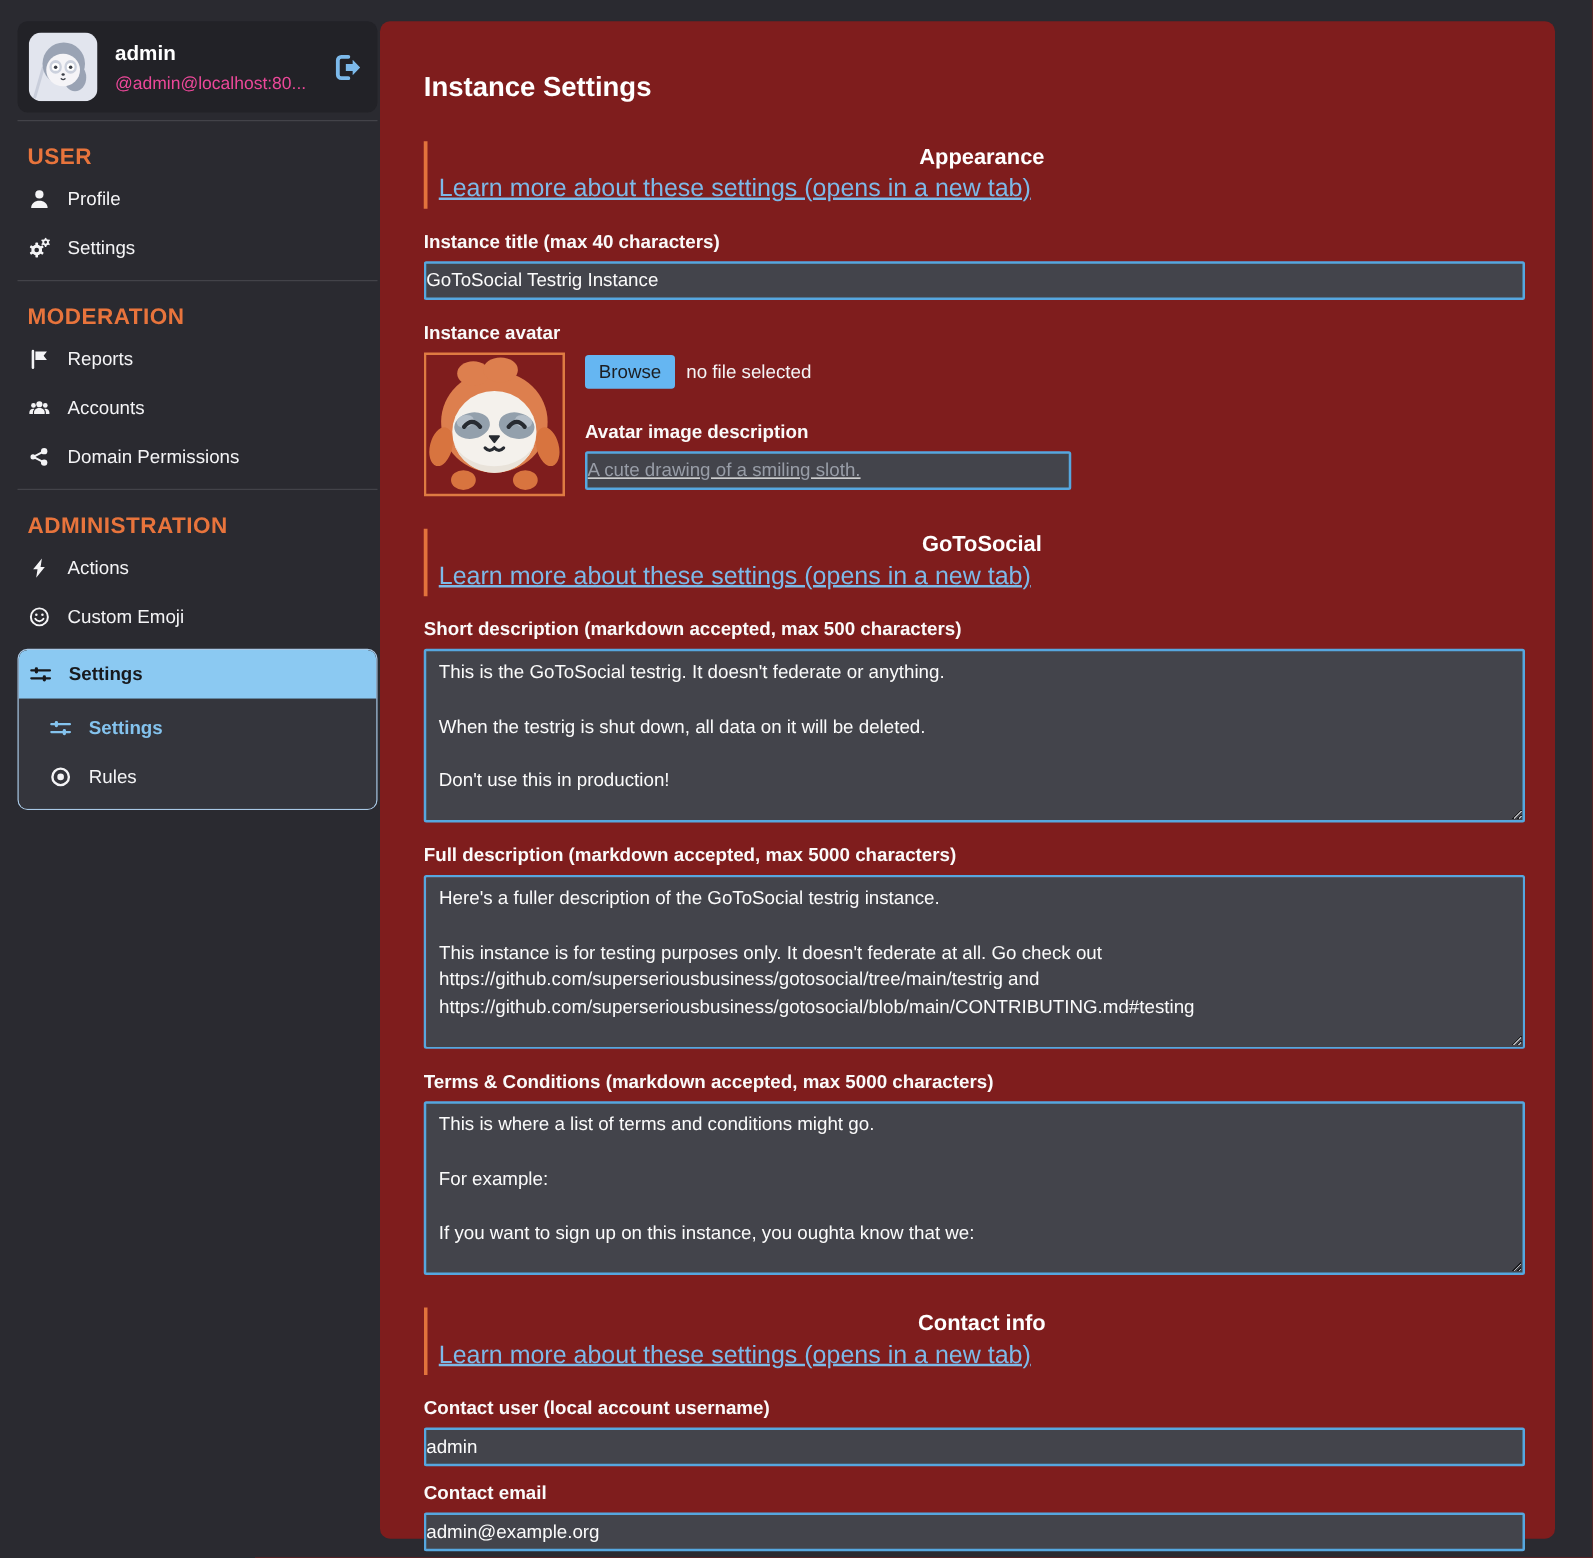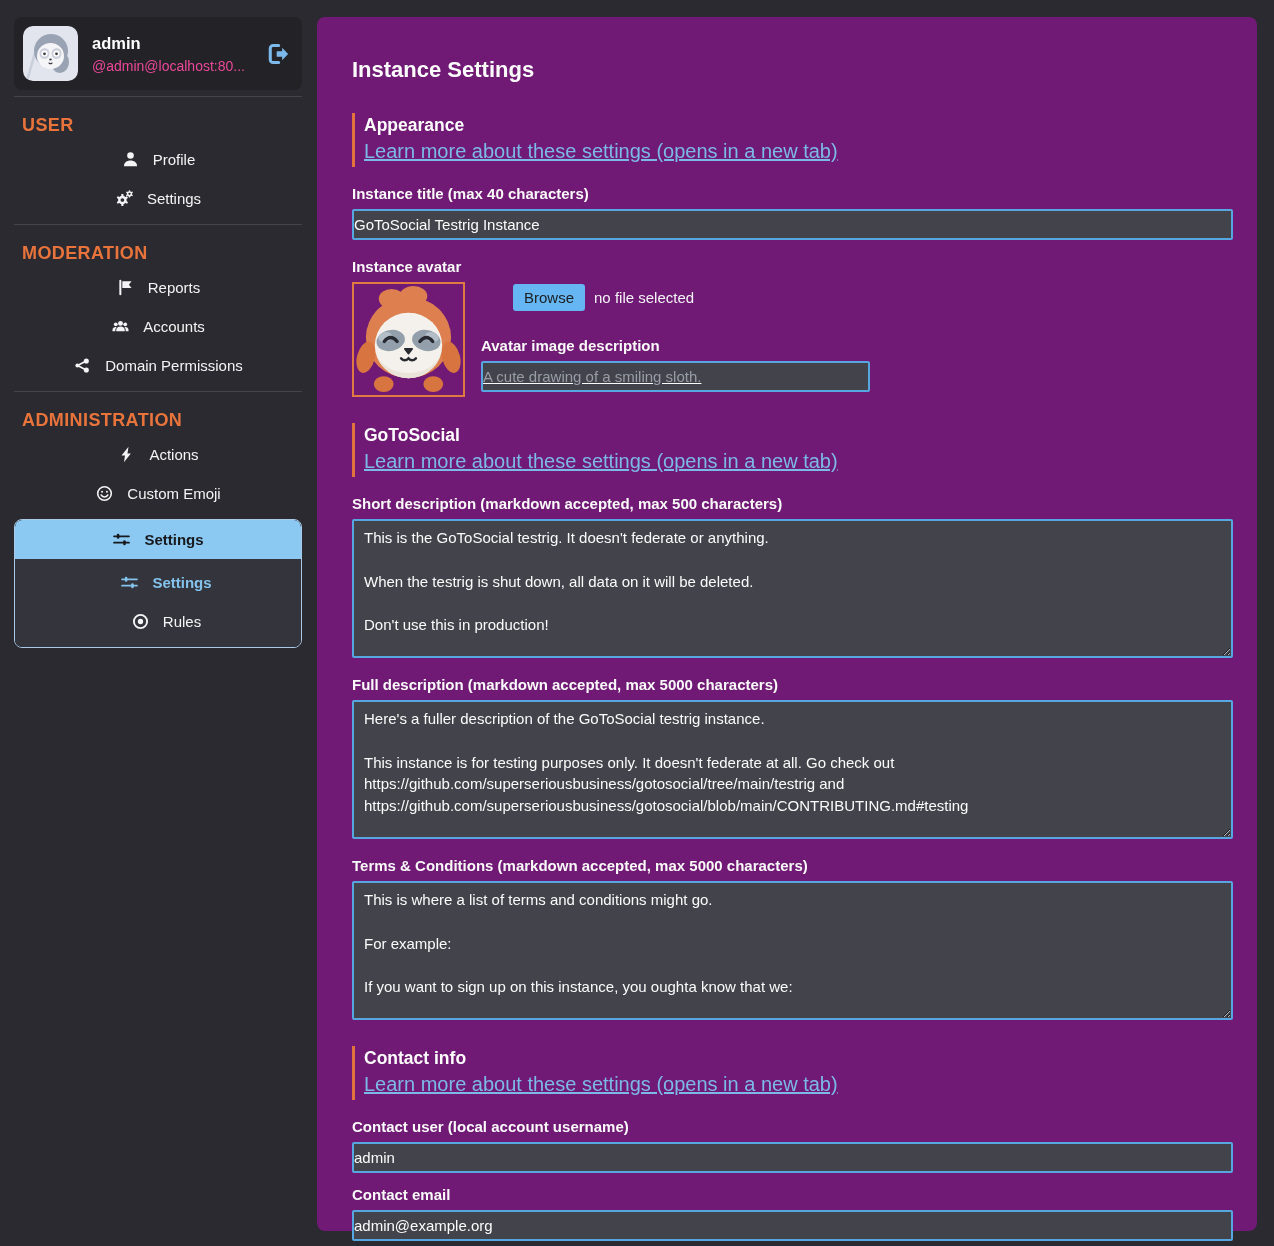--- a/index.html
+++ b/index.html
@@ -23,63 +23,63 @@
   .user-name{font-weight:bold;font-size:16.5px;color:#fff;margin-bottom:5px;}
   .user-handle{font-size:14px;color:#ec4899;white-space:nowrap;overflow:hidden;}
   .logout{width:24px;height:24px;color:#7cb9ea;flex:0 0 auto;cursor:pointer;}
   .divider{border:none;border-top:1px solid rgba(255,255,255,0.12);margin:6px 0;}
   .cat-label{
     color:#e8743c;font-weight:bold;font-size:18px;
     letter-spacing:.4px;padding:12px 8px 4px 8px;
   }
   .nav-item{
     display:flex;align-items:center;gap:13px;
-    padding:11px 8px;font-size:15px;color:#f4f4f6;cursor:pointer;justify-content:center;
+    padding:11px 8px;font-size:15px;color:#f4f4f6;cursor:pointer;
   }
   .nav-item .ico{width:19px;height:17px;display:flex;align-items:center;justify-content:center;flex:0 0 auto;}
   .nav-item .ico svg{width:17px;height:17px;}
   .nav-active-block{
     margin-top:6px;border:1px solid #a9c9e6;border-radius:8px;overflow:hidden;
   }
   .nav-item.active{
     background:#8bc9f2;color:#17191d;font-weight:bold;border-radius:7px 7px 0 0;
   }
   .submenu{background:#34353c;padding:4px 0 6px 0;}
   .submenu .nav-item{padding-left:24px;}
   .submenu .nav-item.subactive{color:#84c3ee;font-weight:bold;}
   
   .panel{
-    position:absolute;left:317px;top:17px;width:940px;height:1214px;
-    background:#701a75;border-radius:8px;box-sizing:border-box;
+    position:absolute;left:304px;top:17px;width:940px;height:1214px;
+    background:#7f1d1d;border-radius:8px;box-sizing:border-box;
     padding:40px 24px 0 35px;
   }
   h1.page-title{font-size:22px;margin:0 0 30px 0;color:#fff;}
   .section-head{
     border-left:3px solid #e2733c;padding:2px 0 4px 9px;margin:26px 0 18px 0;
   }
-  .section-head h2{font-size:17.5px;margin:0 0 4px 0;color:#fff;}
+  .section-head h2{font-size:17.5px;margin:0 0 4px 0;color:#fff;text-align:center;}
   .section-head a{color:#7db9e8;font-size:20px;text-decoration:underline;cursor:pointer;}
   .field{margin-bottom:18px;}
   .field-label{display:block;font-weight:bold;font-size:15px;color:#fafafa;margin-bottom:7px;}
   .text-input,.text-area{
     box-sizing:border-box;width:100%;
     background:#43444b;border:2px solid #56a7df;border-radius:2px;
     color:#fbfbfb;font-size:15px;
     font-family:"Liberation Sans","DejaVu Sans",sans-serif;
   }
   .text-input{height:31px;padding:0 0;}
   .text-input::placeholder,.text-area::placeholder{color:#989da7;opacity:1;}
   .text-area{height:139px;padding:6px 10px;line-height:1.45;resize:vertical;display:block;}
   .avatar-row{display:flex;gap:16px;margin-bottom:8px;}
   .avatar-box{
     width:109px;height:111px;border:2px solid #df7b42;flex:0 0 auto;
     display:block;
   }
   .avatar-col{padding-top:2px;}
-  .browse-row{display:flex;align-items:center;gap:9px;margin-left:32px;}
+  .browse-row{display:flex;align-items:center;gap:9px;}
   .browse-btn{
     background:#65b6f2;color:#1c1e22;font-size:15px;
     border:none;border-radius:3px;padding:5px 11px;cursor:pointer;
     font-family:"Liberation Sans","DejaVu Sans",sans-serif;
   }
   .file-status{font-size:15px;color:#f4f4f6;}
   .avatar-desc-label{margin-top:26px;}
   .avatar-desc-input{width:389px;text-decoration:underline;}
   .save-btn{
     background:#65b6f2;color:#17191d;font-weight:bold;font-size:17px;

